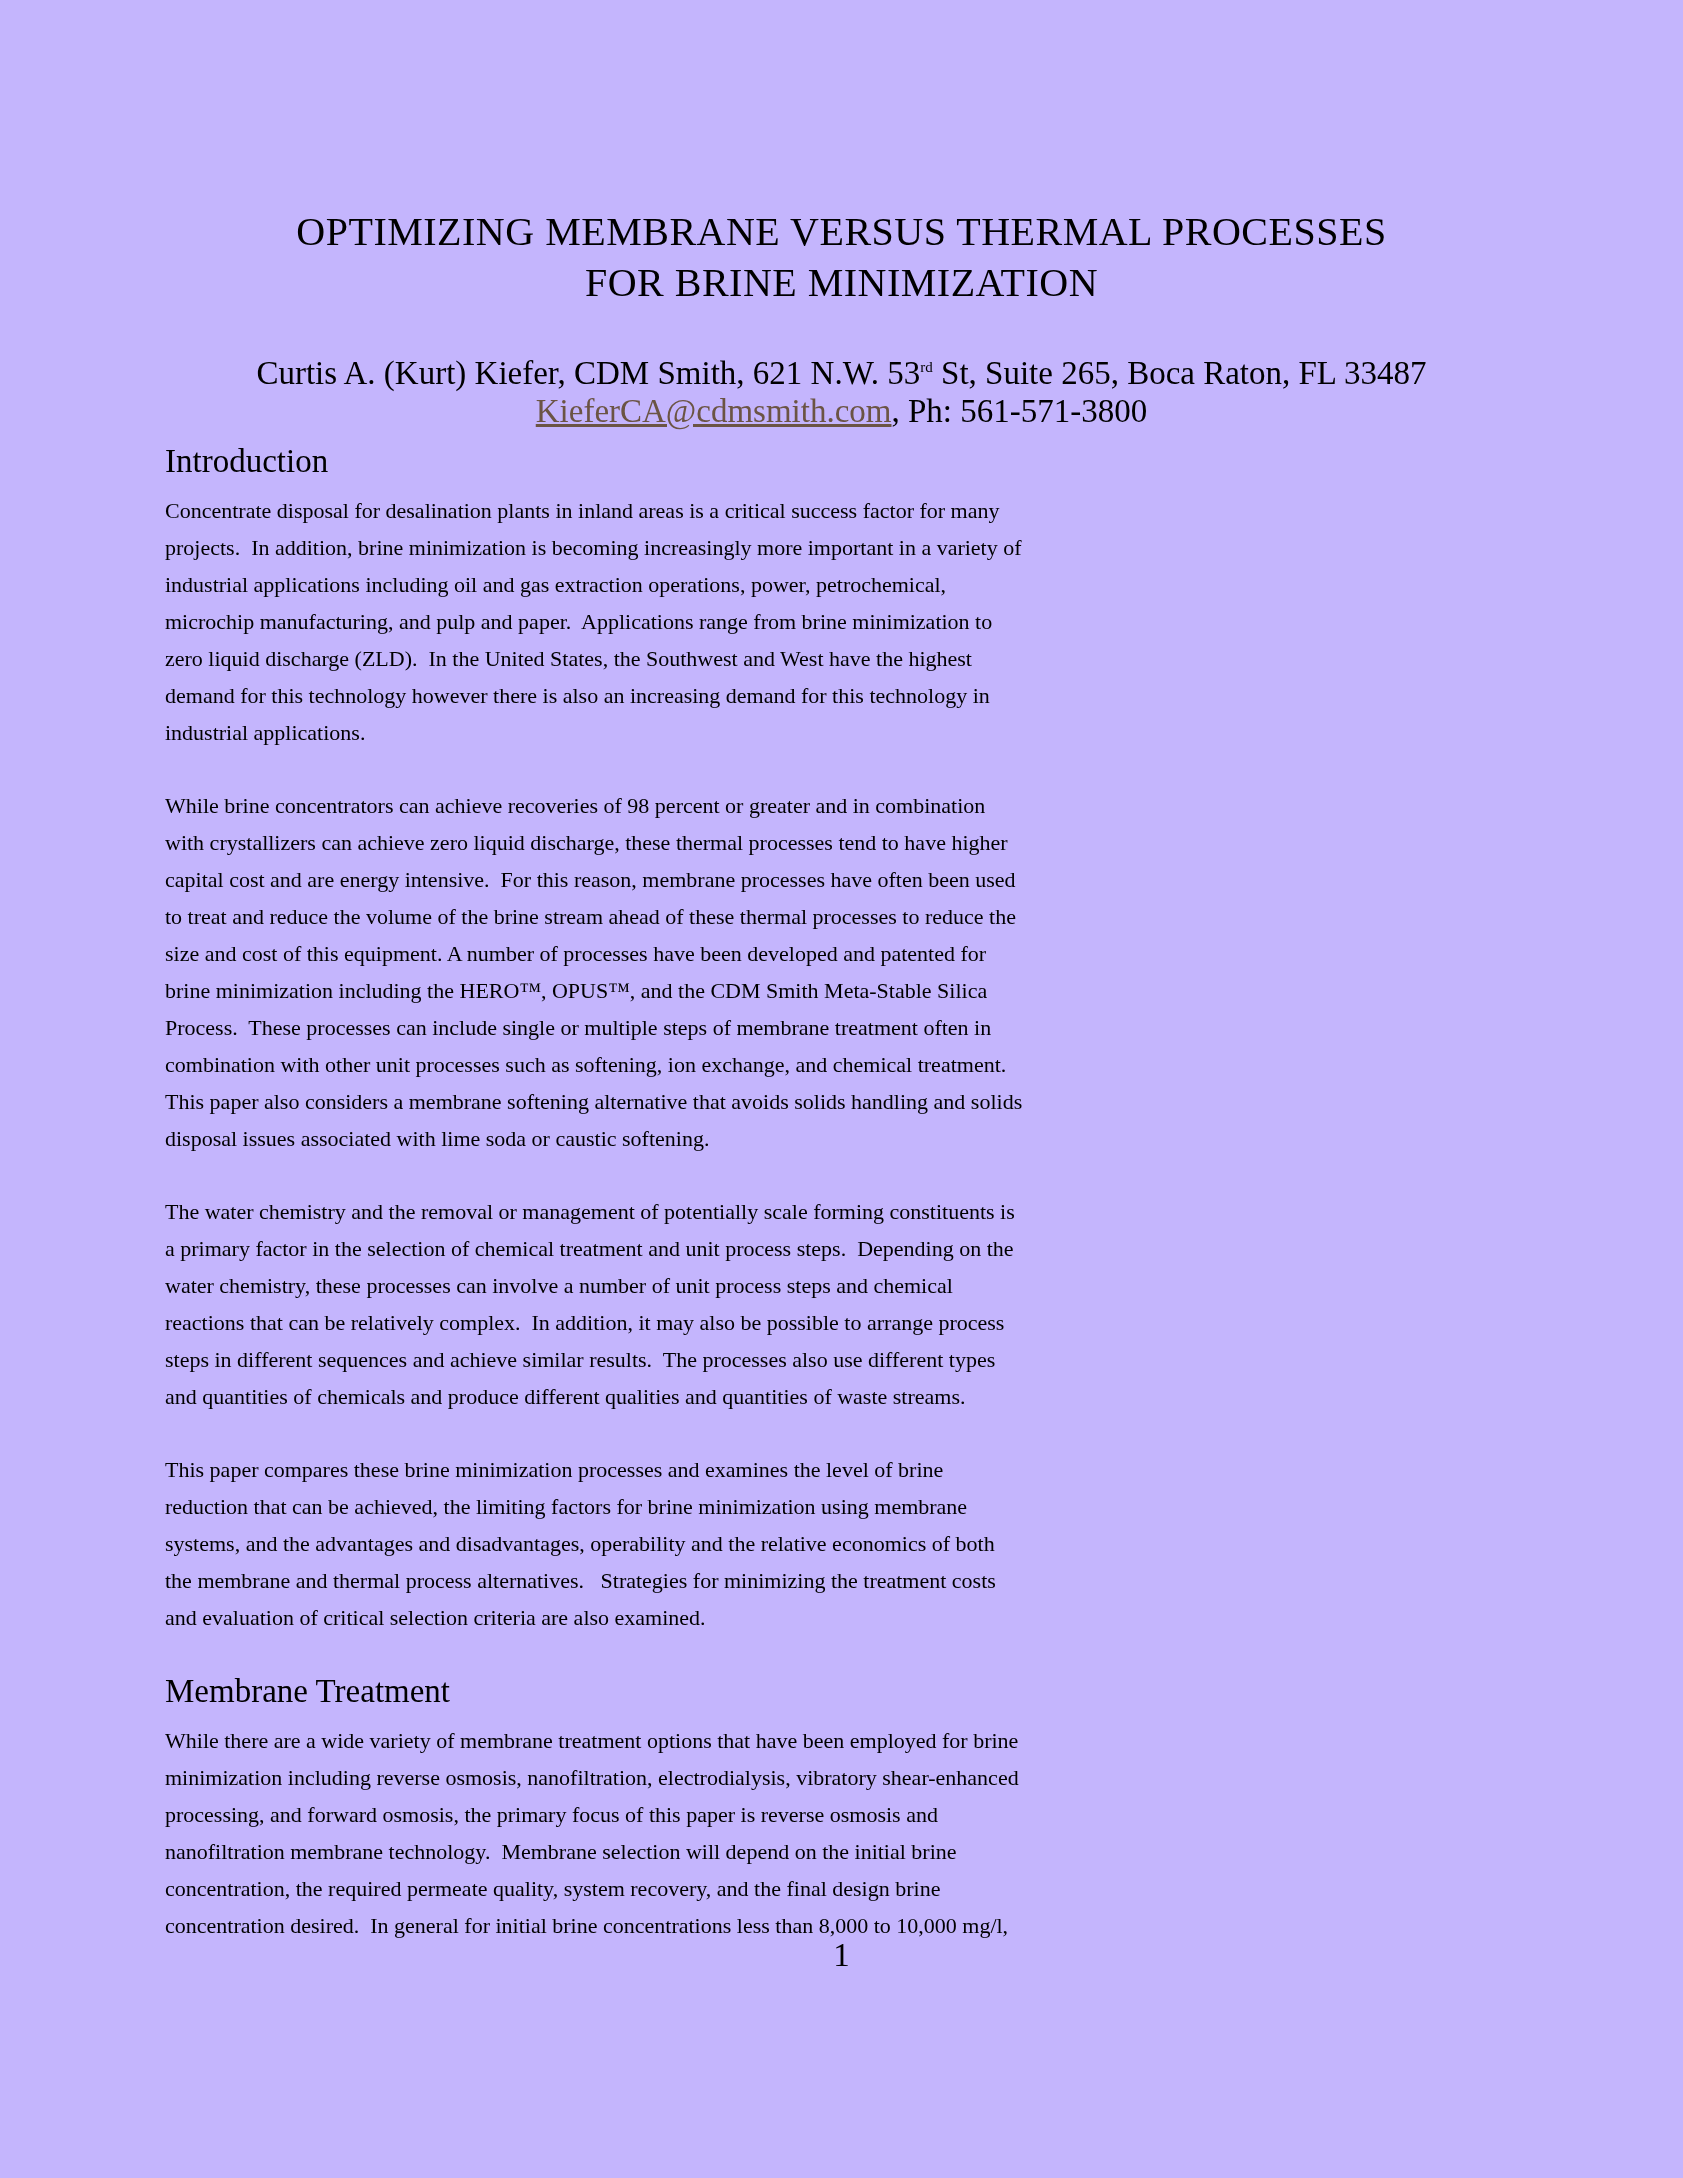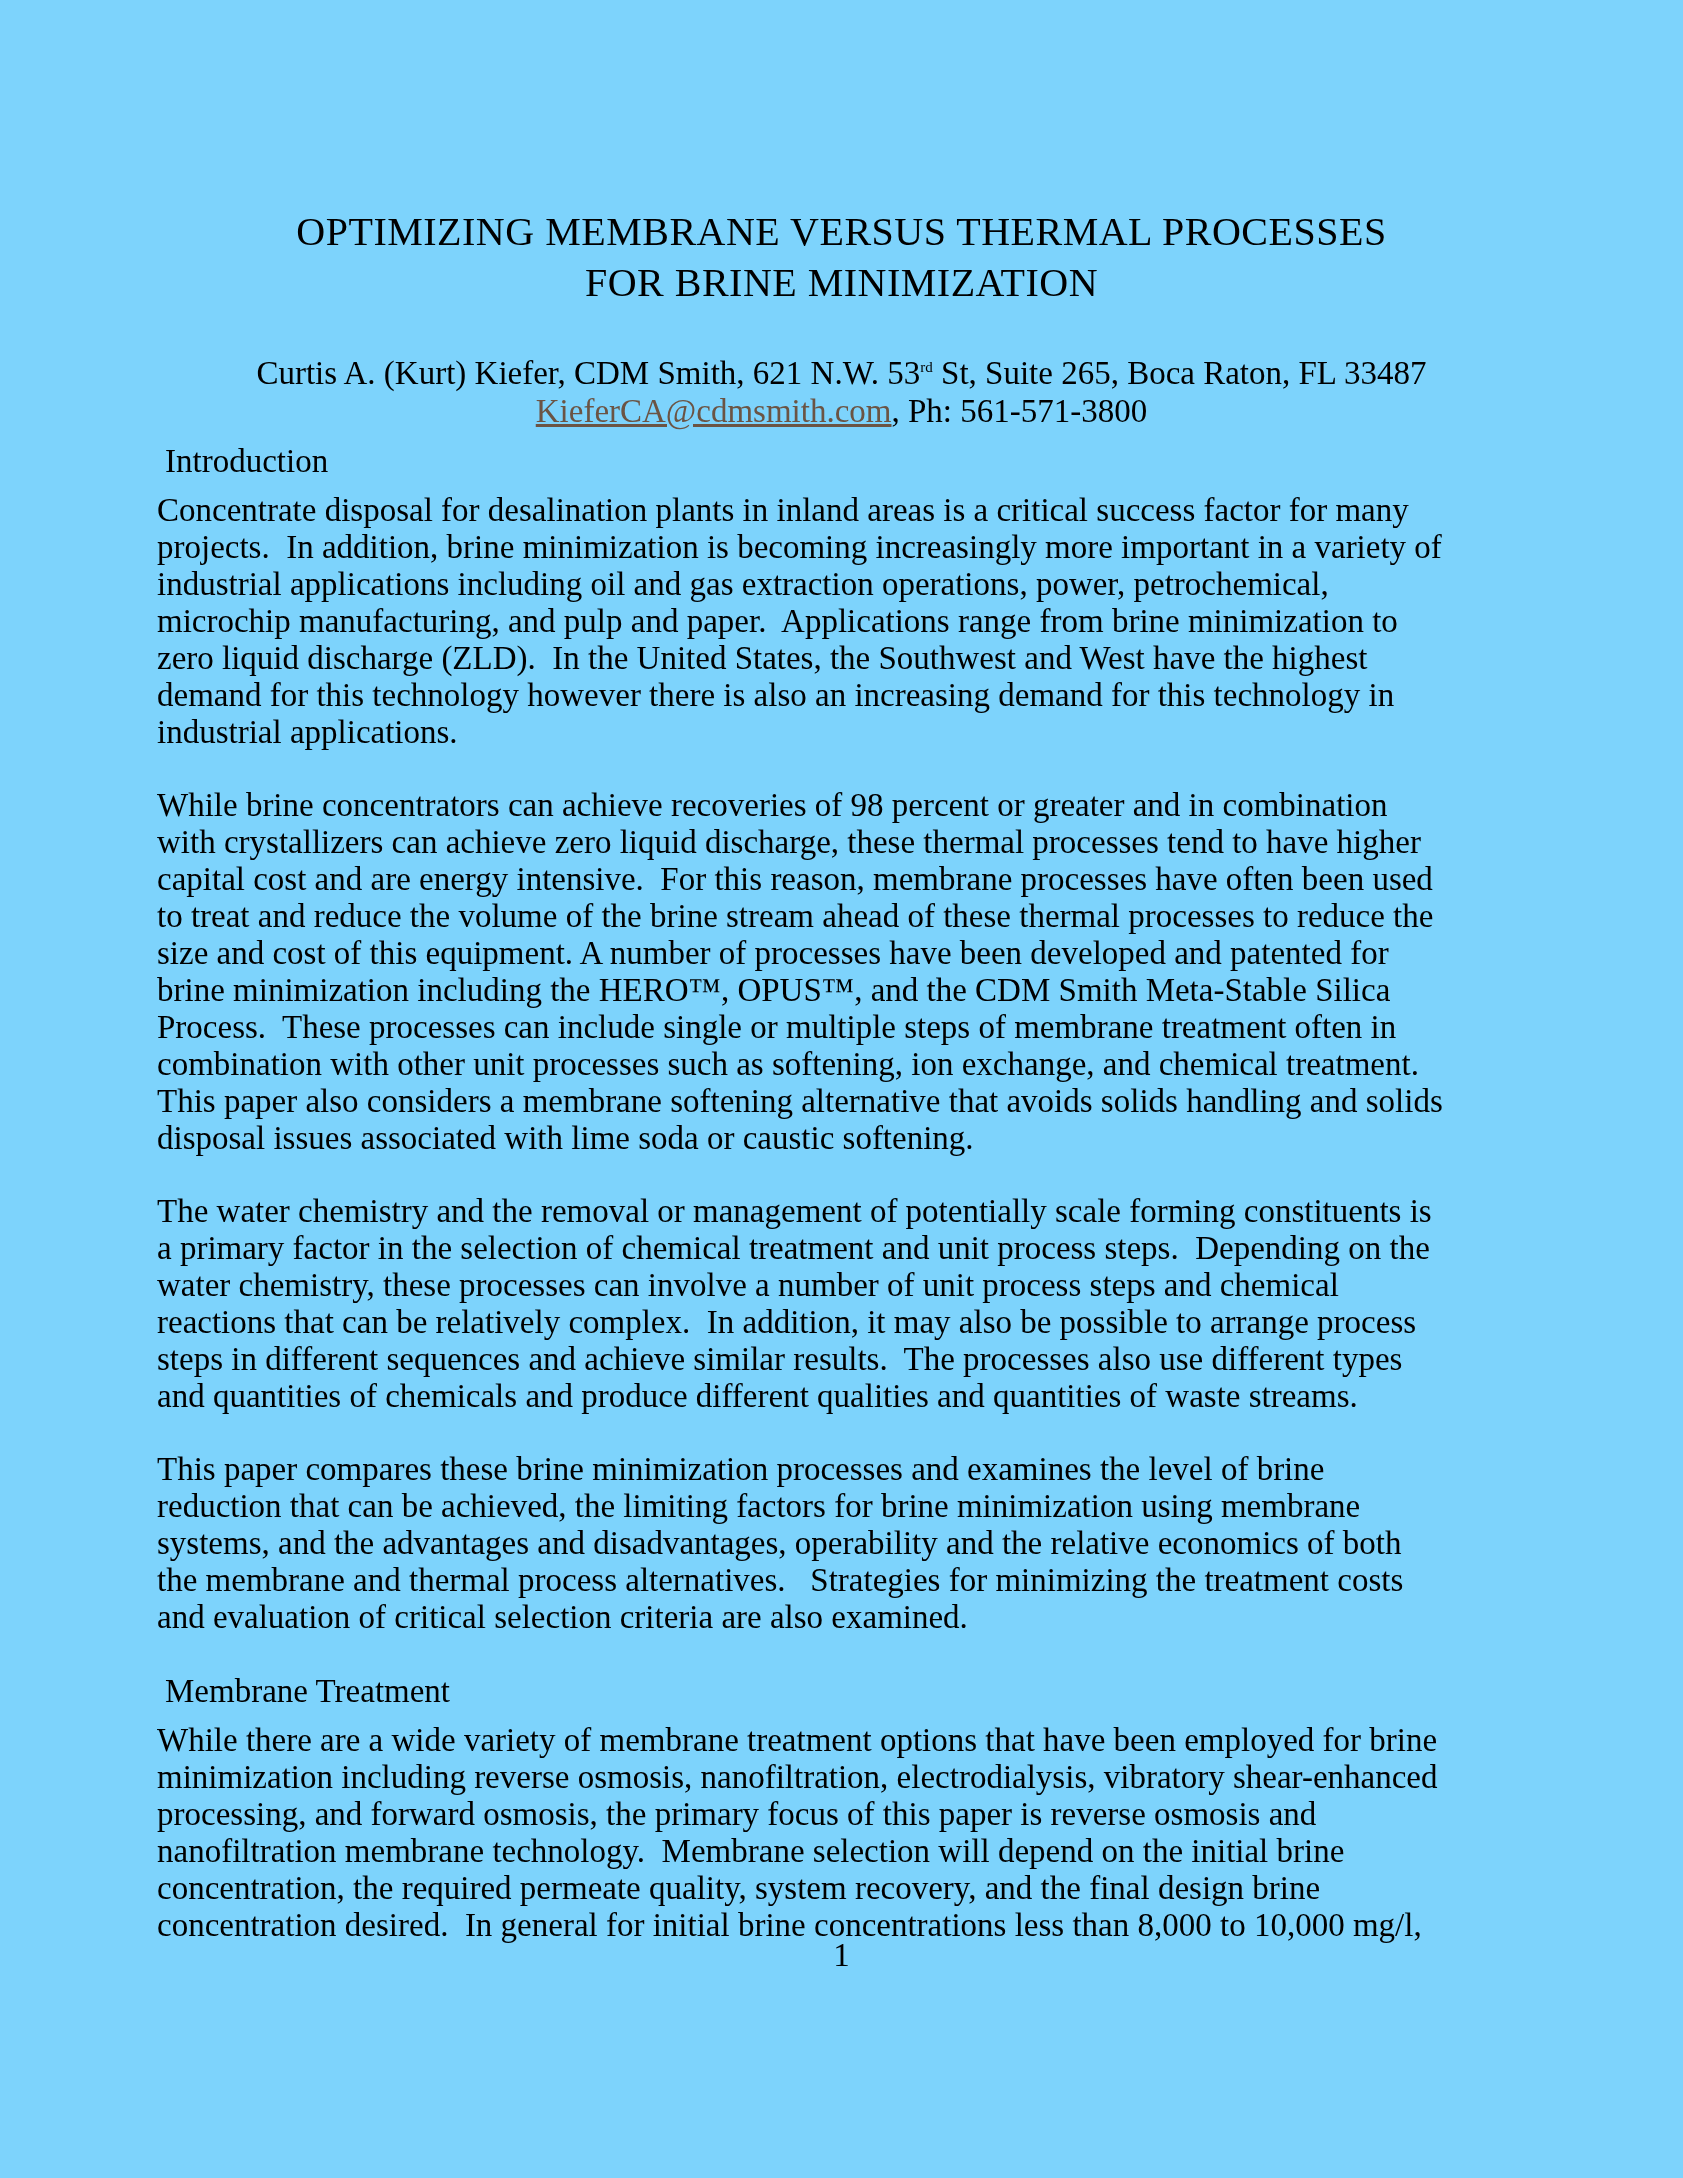--- a/index.html
+++ b/index.html
@@ -4,21 +4,21 @@
 <style>
   html, body {
     margin: 0;
     padding: 0;
     background: #ffffff;
   }
   .page {
     position: relative;
     width: 1683px;
     height: 2178px;
-    background: #7dd3fc;
+    background: #c4b5fd;
     color: #000000;
     font-family: "Liberation Serif", "DejaVu Serif", serif;
     overflow: hidden;
   }
   .content {
     padding: 206px 153px 0 153px;
   }
   .title-block {
     text-align: center;
     font-size: 40px;
@@ -44,24 +44,24 @@
   .sections { margin-top: 0; }
   .section { margin-top: 36px; }
   .section:first-child { margin-top: 0; }
   .section-heading {
     font-size: 33px;
     line-height: 38px;
     font-weight: normal;
     margin: 12px;
   }
   .para {
-    font-size: 33px;
+    font-size: 22px;
     line-height: 37px;
     white-space: pre;
-    margin: 36px 0 0 4px;
+    margin: 36px 0 0 12px;
   }
   .para.first { margin-top: 0; }
   .page-number {
     position: absolute;
     top: 1936px;
     left: 0;
     right: 0;
     text-align: center;
     font-size: 33px;
     line-height: 38px;

